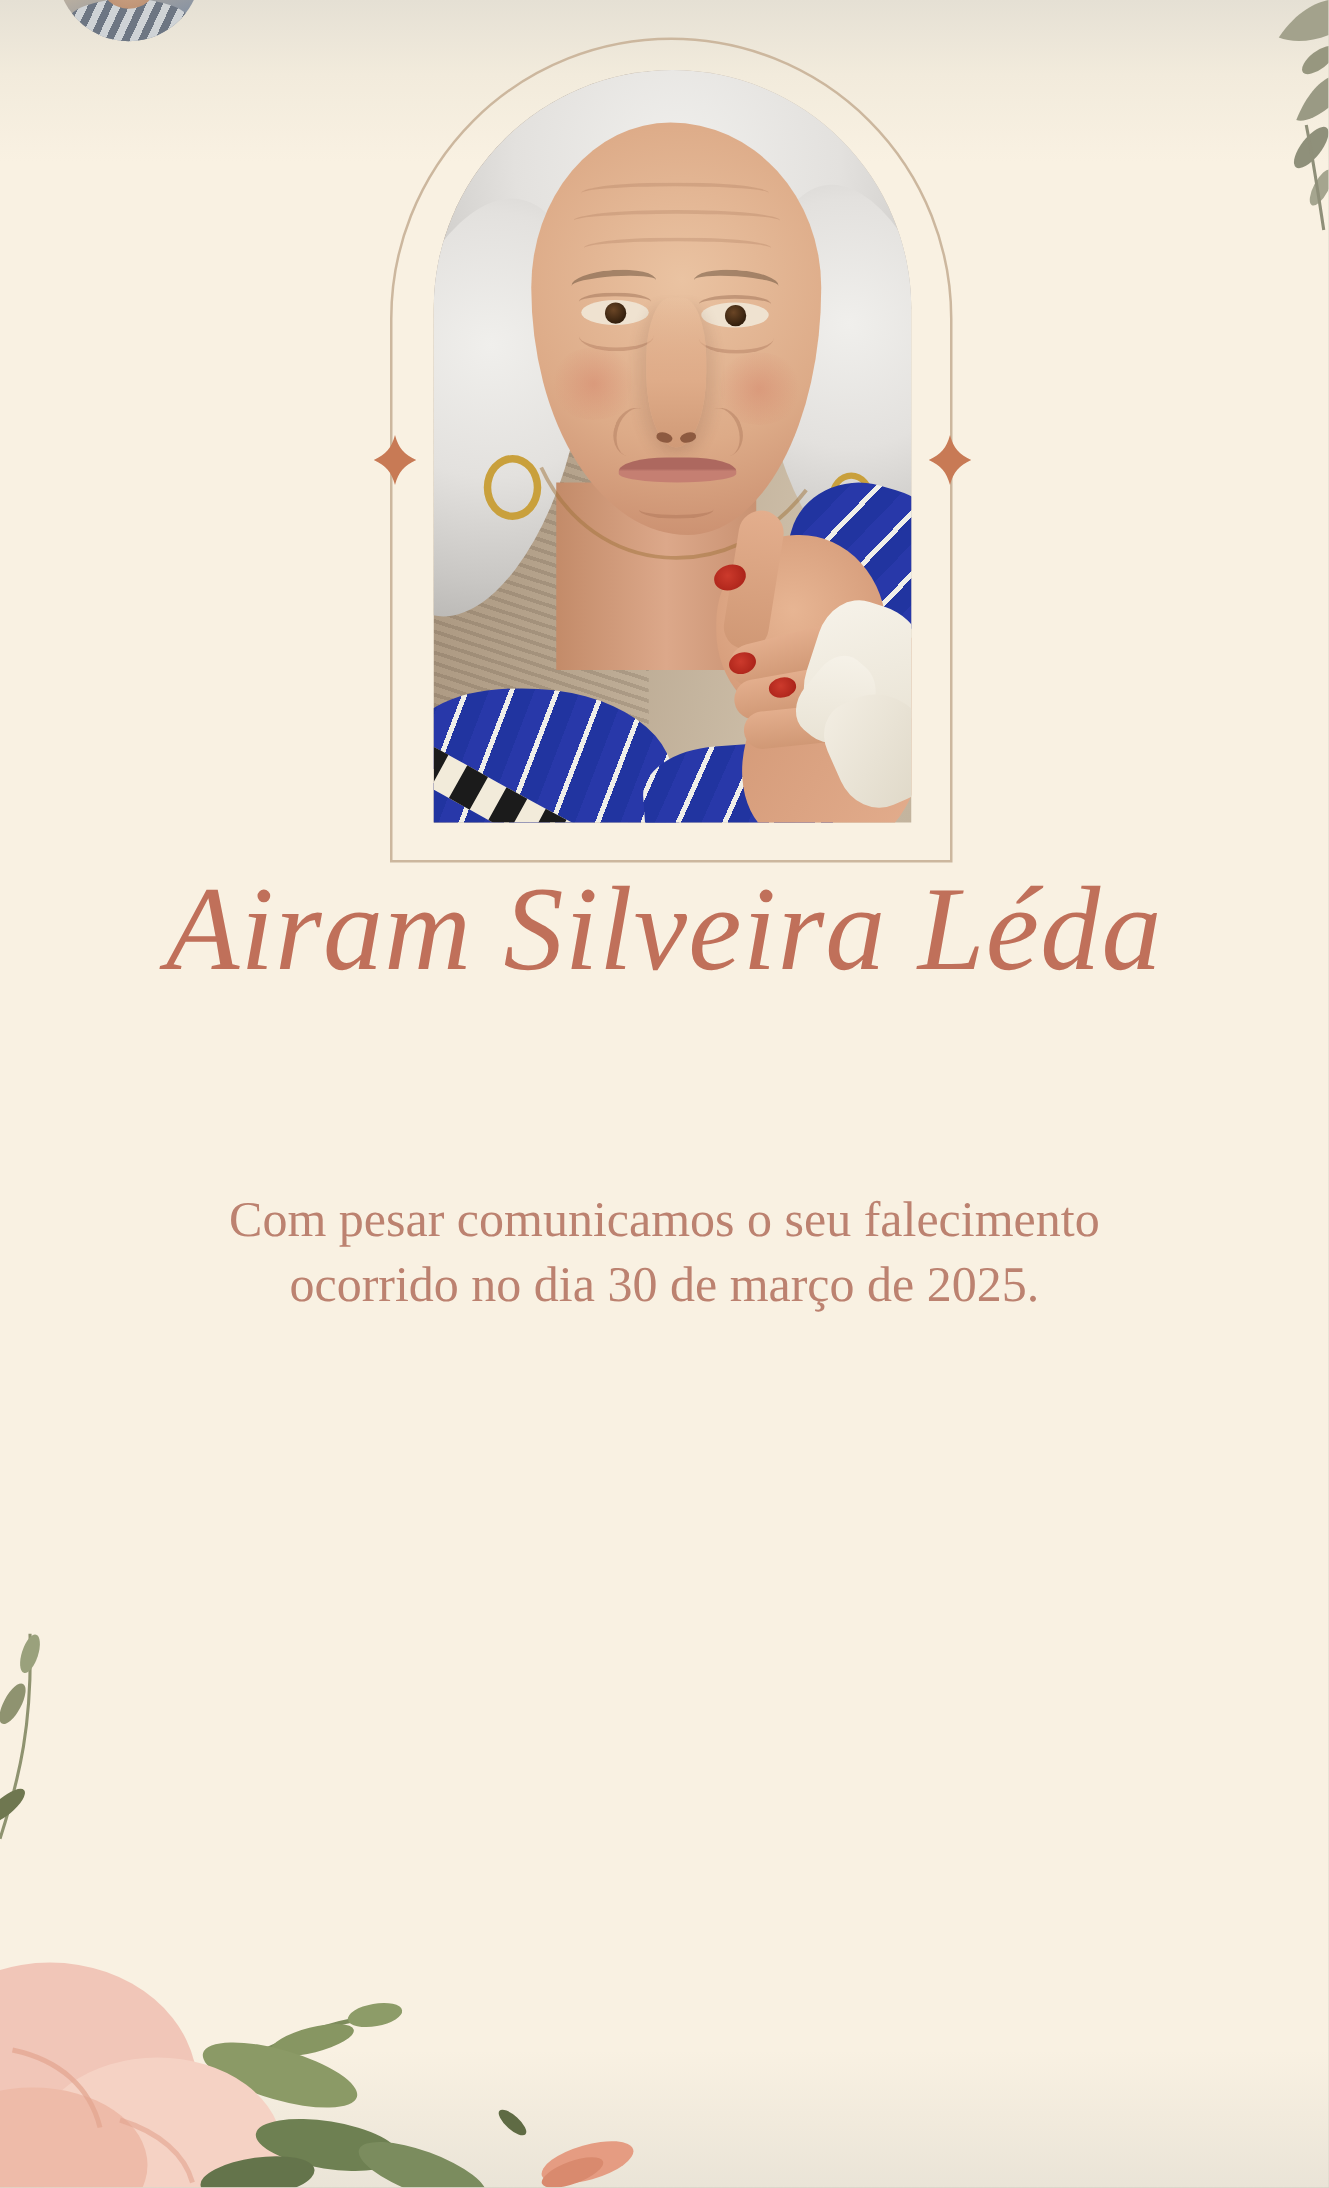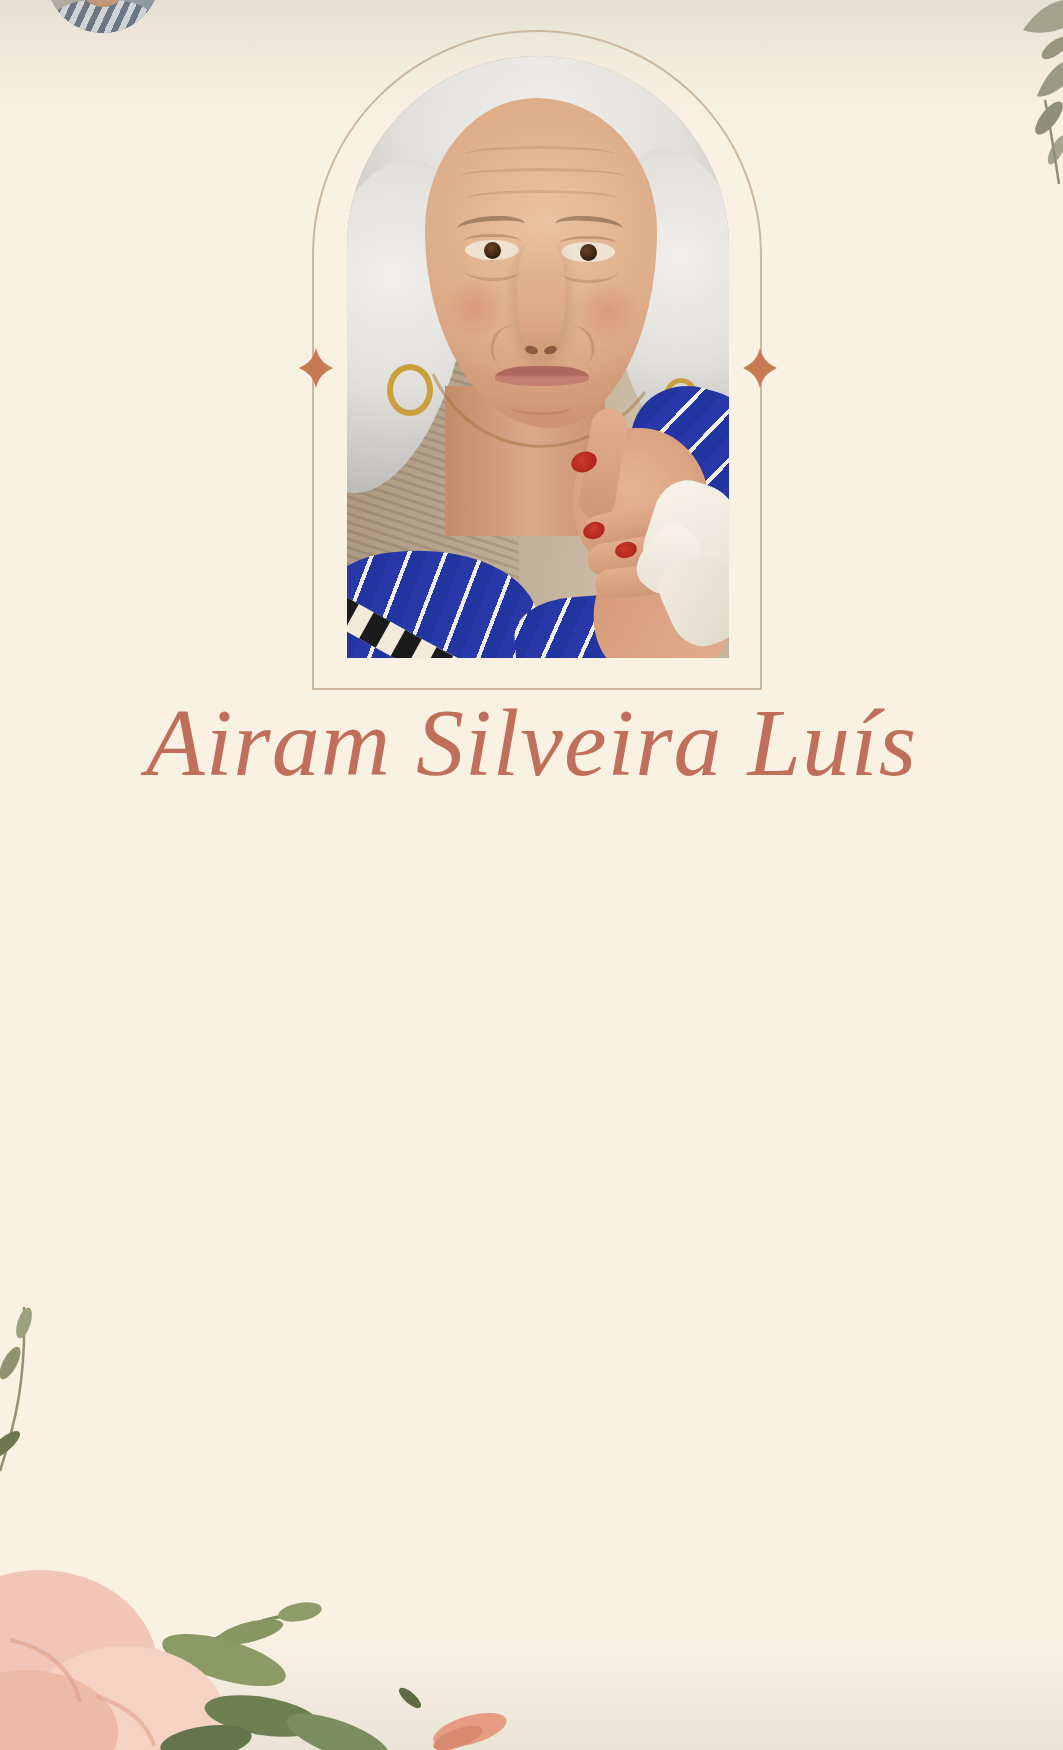--- a/index.html
+++ b/index.html
@@ -189,21 +189,22 @@
     <div class="finger f3"></div>
     <div class="nail thumb"></div>
     <div class="nail n-1"></div>
     <div class="nail n-2"></div>
     <div class="nail n-3"></div>
     <div class="tissue t1"></div>
     <div class="tissue t3"></div>
     <div class="tissue t2"></div>
   </div>
 
-  <h1 class="name">Airam Silveira Luís</h1>
+  <h1 class="name">Airam Silveira Léda</h1>
+  <p class="para announcement">Com pesar comunicamos o seu falecimento ocorrido no dia 30 de março de 2025.</p>
 
   <svg class="dec left-sprig" width="54" height="180" viewBox="0 0 54 180">
     <path d="M6 176 C 22 126 32 84 30 12" stroke="#8f9370" stroke-width="2.5" fill="none"></path>
     <ellipse cx="30" cy="28" rx="16" ry="6.5" fill="#9aa17c" transform="rotate(-72 30 28)"></ellipse>
     <ellipse cx="16" cy="68" rx="18" ry="7" fill="#8f9370" transform="rotate(-62 16 68)"></ellipse>
     <ellipse cx="10" cy="150" rx="20" ry="7" fill="#6f7750" transform="rotate(-40 10 150)"></ellipse>
   </svg>
 
   <svg class="dec bottom-floral" width="430" height="230" viewBox="0 0 430 230">
     <ellipse cx="60" cy="95" rx="46" ry="15" fill="#93a26e" transform="rotate(-38 60 95)"></ellipse>

